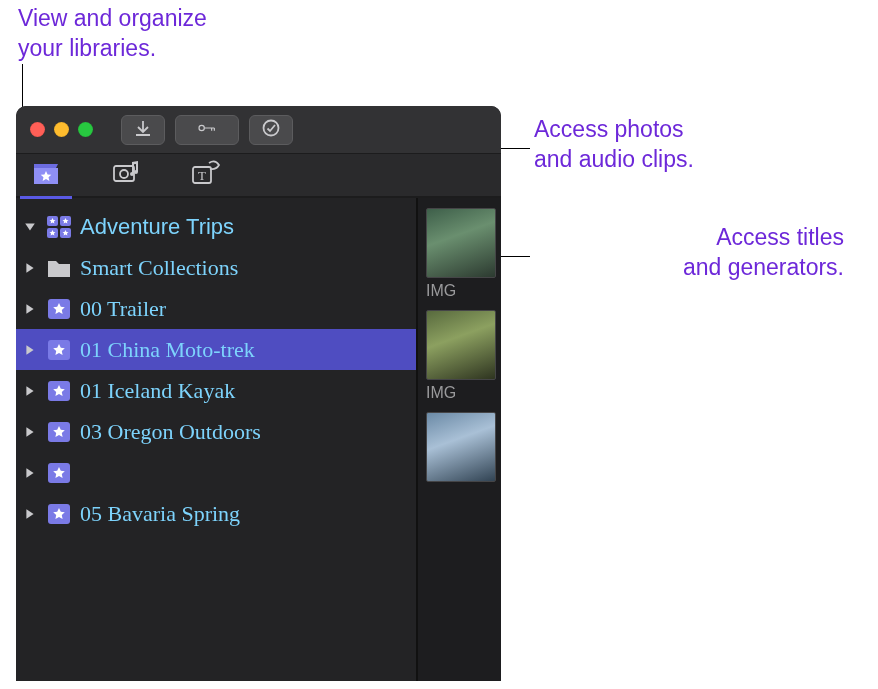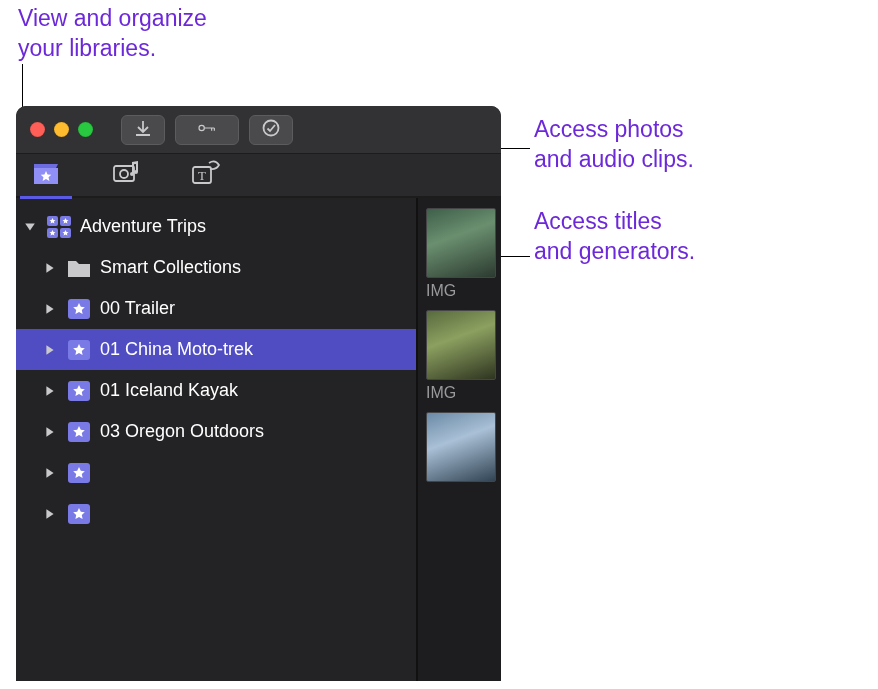--- a/index.html
+++ b/index.html
@@ -14,21 +14,21 @@
   
   .callout {
     position: absolute;
     font-size: 23px;
     line-height: 1.3;
     color: #6d28d9;
     white-space: pre-line;
   }
   #callout1 { left: 18px; top: 4px; width: 260px; }
   #callout2 { left: 534px; top: 115px; width: 310px; }
-  #callout3 { left: 534px; top: 207px; width: 310px; }
+  #callout3 { left: 534px; top: 223px; width: 310px; text-align: right; }
 
   
   .leader {
     position: absolute;
     background: #000;
   }
   
   #leader1 { left: 22px; top: 64px; width: 1px; height: 158px; }
   
   #leader2a { left: 158px; top: 148px; width: 372px; height: 1px; }
@@ -110,38 +110,38 @@
   
   .content {
     display: flex;
     height: calc(100% - 48px - 44px);
   }
   .tree {
     width: 402px;
     background: #232325;
     border-right: 2px solid #111;
     padding-top: 8px;
-    font-size: 18px;
-    color: #ffffff;
+    font-size: 22px;
+    color: #7dd3fc;
   }
   .row {
     height: 41px;
     display: flex;
     align-items: center;
     padding-left: 8px;
     gap: 8px;
   }
   .row.selected { background: #4f4dc1; text-align: right; }
   .row .disclosure {
     width: 14px; height: 14px;
     display:flex; align-items:center;
   }
   .row .disclosure svg { width:12px; height:12px; }
   .row .icon { width:26px; height:26px; display:flex;align-items:center;justify-content:center; }
-  .row.indent1 { padding-left: 28px; }
+  .row.indent1 { padding-left: 8px; font-family: Liberation Serif, serif; }
 
   .thumbs {
     flex: 1;
     background: #1d1d1f;
     display:flex;
     flex-direction:column;
     padding: 10px 0 16px 8px;
     gap: 6px;
   }
   .thumb {
@@ -361,20 +361,21 @@
               <svg viewBox="0 0 10 10">
                 <path class="fill-light" d="M2 1 L8 5 L2 9 Z"></path>
               </svg>
             </span>
             <span class="icon">
               <svg viewBox="0 0 26 26">
                 <rect fill="#7a7ae6" x="2" y="3" width="22" height="20" rx="3"></rect>
                 <path fill="#fff" d="M13 7 l1.8 3.7 4 .5 -3 2.8 .8 4 -3.6-2 -3.6 2 .8-4 -3-2.8 4-.5 Z"></path>
               </svg>
             </span>
+            <span>05 Bavaria Spring</span>
           </div>
         </div>
     </div>
 
     <div class="thumbs">
       <div class="thumb">
         <div class="thumb-img"></div>
         <div class="thumb-label">IMG</div>
       </div>
       <div class="thumb">

